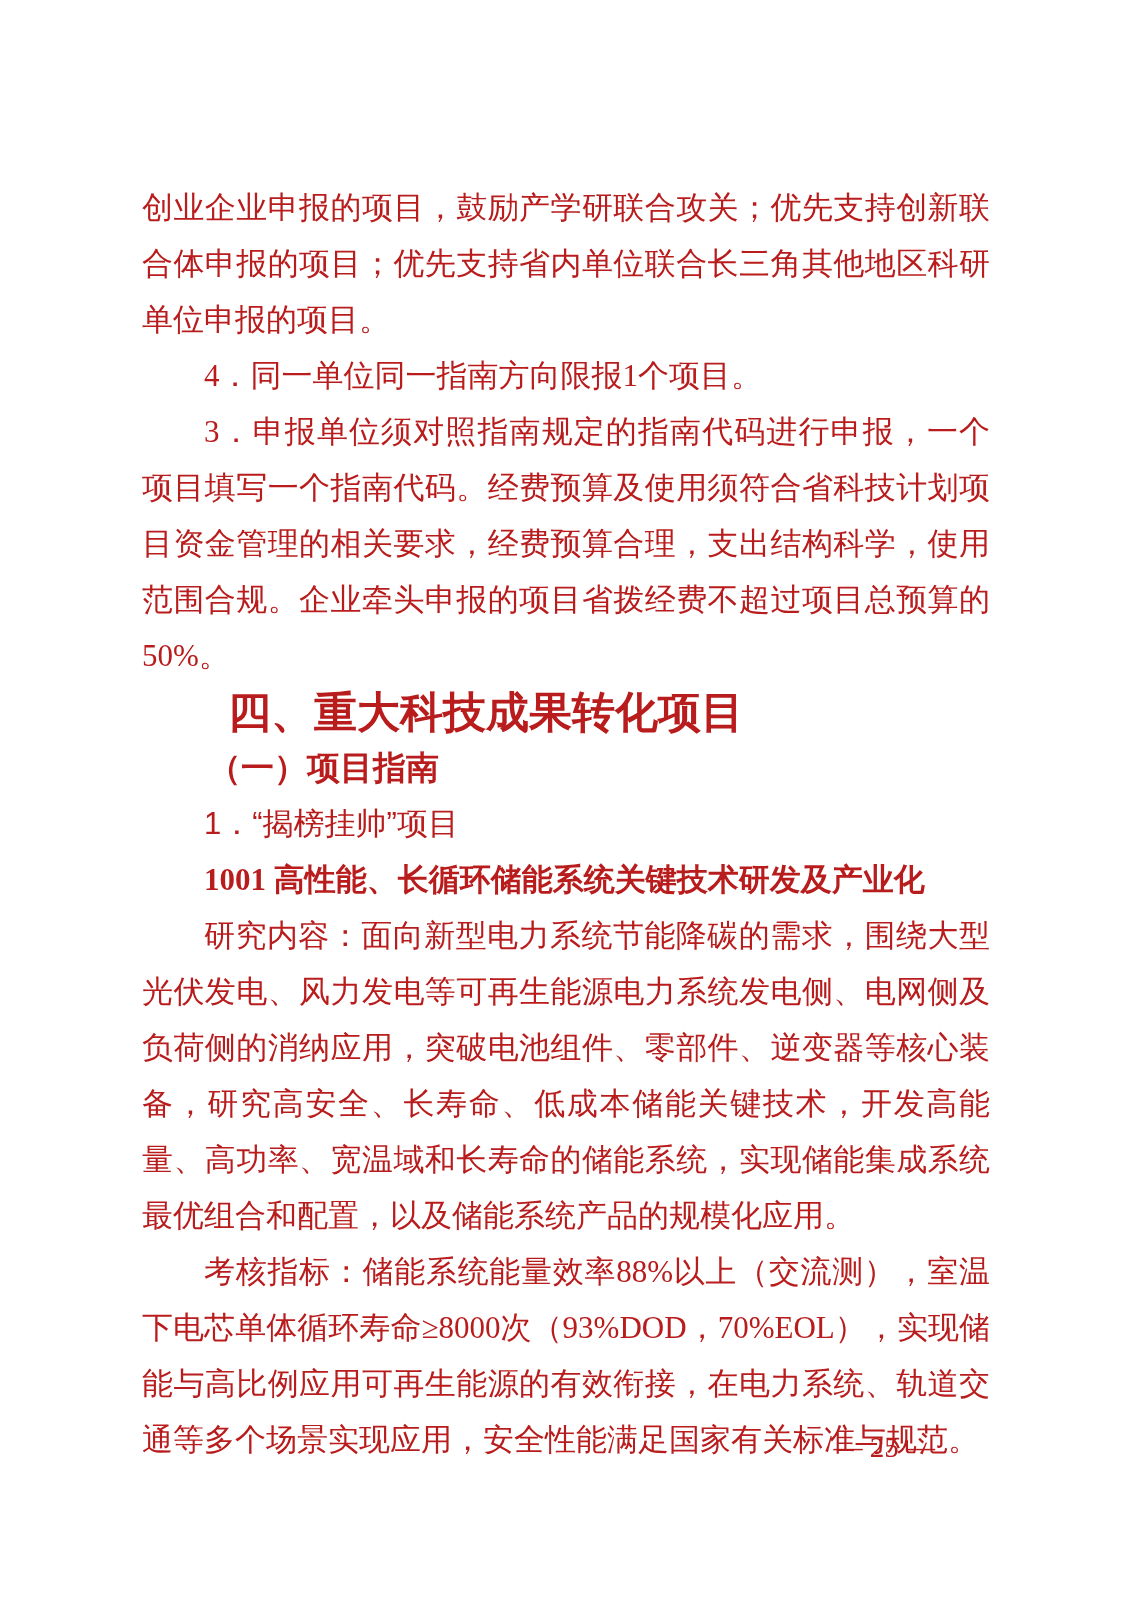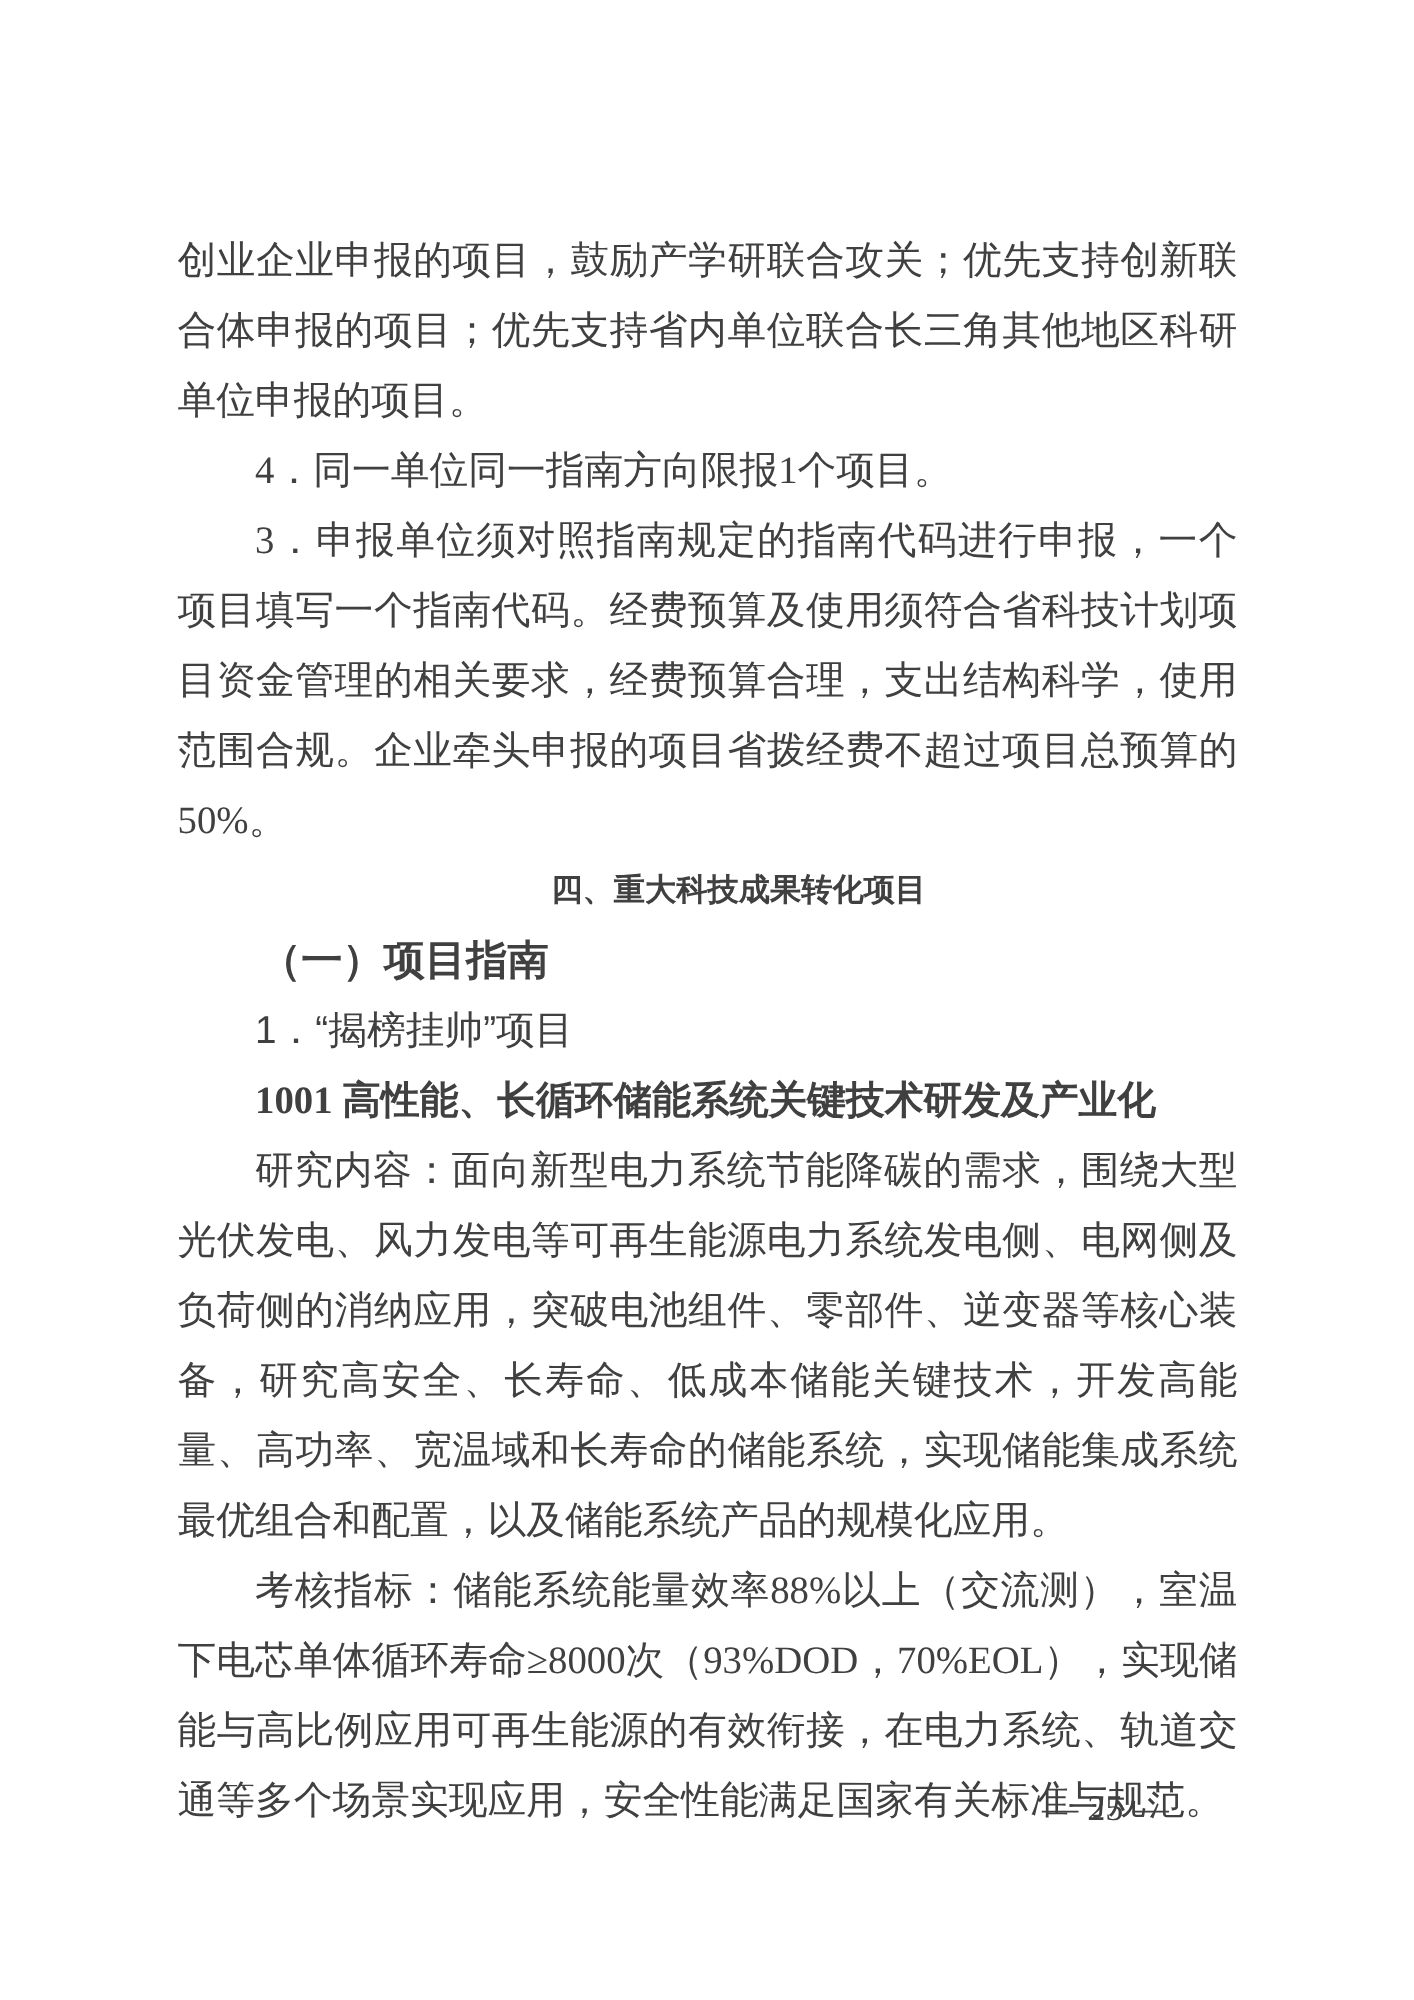--- a/index.html
+++ b/index.html
@@ -6,21 +6,21 @@
     margin: 0;
     padding: 0;
     background: #e8e8e8;
   }
   .page {
     position: relative;
     width: 1131px;
     height: 1600px;
     margin: 0 auto;
     background: #ffffff;
-    color: #404040;
+    color: #b91c1c;
     overflow: hidden;
   }
   .content {
     position: absolute;
     top: 180px;
     left: 142px;
     width: 848px;
   }
   .para {
     font-family: "Liberation Serif", "DejaVu Serif", serif;
@@ -29,25 +29,24 @@
     text-align: justify;
     margin: 0;
     word-break: break-all;
   }
   .indent {
     text-indent: 2em;
   }
   .h1 {
     font-family: "Liberation Sans", "DejaVu Sans", sans-serif;
     font-weight: bold;
-    font-size: 25px;
+    font-size: 43px;
     line-height: 56px;
     text-indent: 2em;
     margin: 0;
-    text-align: center;
   }
   .h2 {
     font-family: "Liberation Sans", "DejaVu Sans", sans-serif;
     font-weight: bold;
     font-size: 33px;
     line-height: 56px;
     text-indent: 2em;
     margin: 0;
   }
   .sub {

